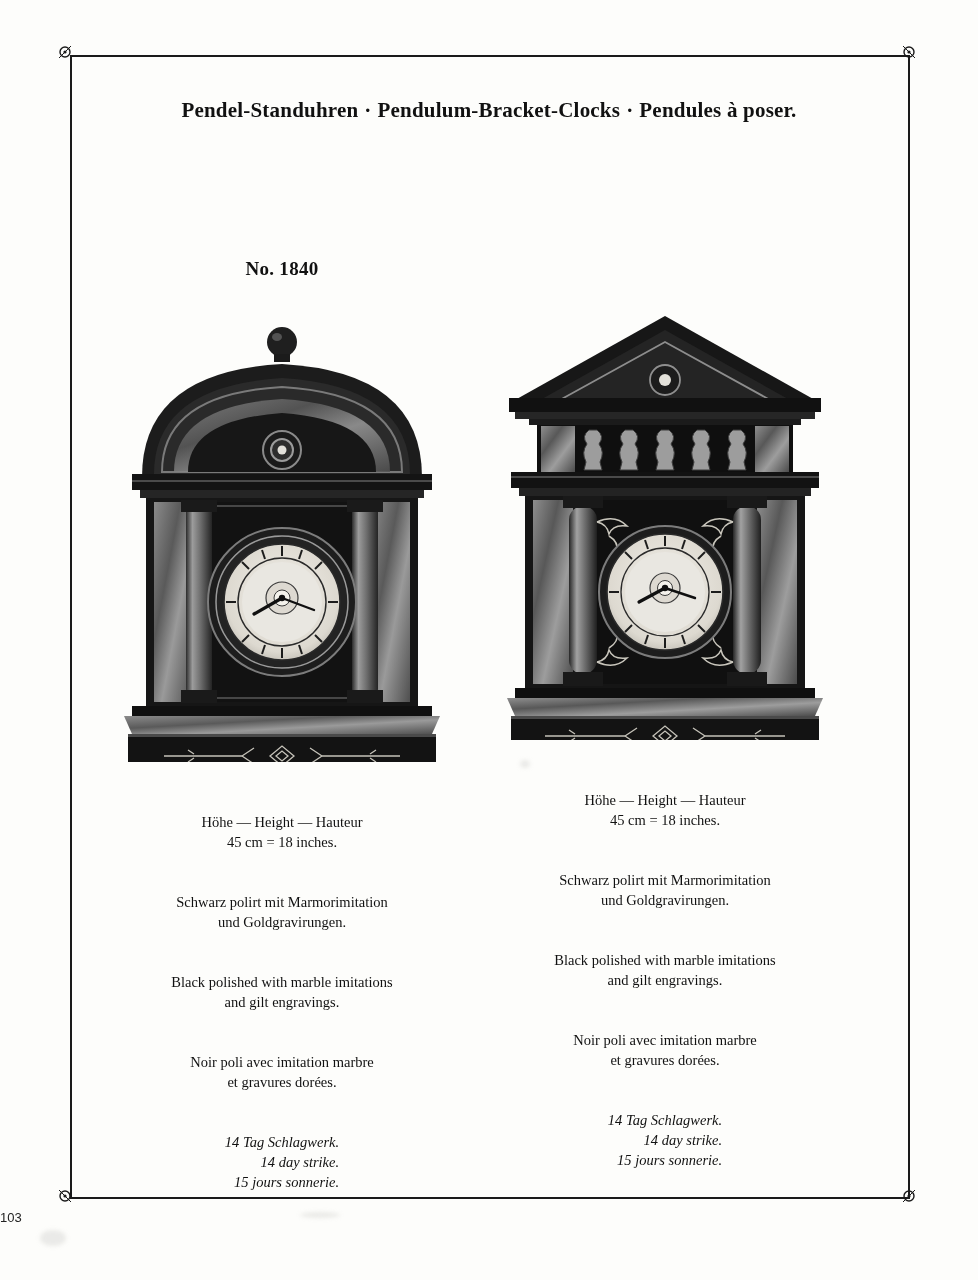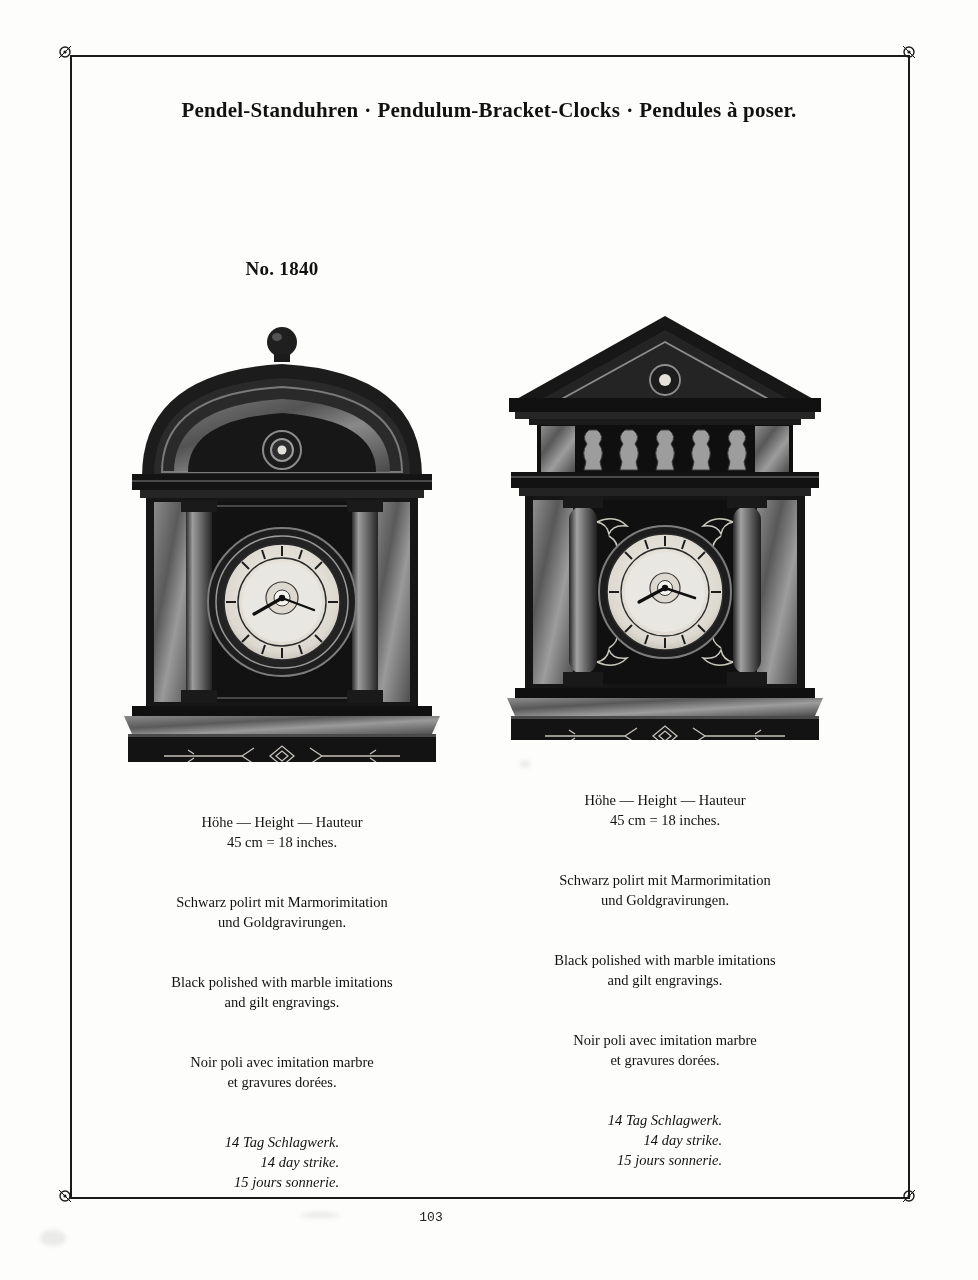--- a/index.html
+++ b/index.html
@@ -99,23 +99,22 @@
   .caption .blk { margin-bottom: 15px; margin-top: 40px; }
   .caption .blk:last-child { margin-bottom: 0; }
   .caption .spec { font-size: 14.5px; }
   .spec-block { display: inline-block; text-align: right; font-style: italic; }
 
   
   #page-number {
     position: absolute;
     left: 0; top: 1210px;
     width: 862px;
-    text-align: center;
     font-size: 13px;
-    font-family: Liberation Mono, monospace;
+    font-family: Liberation Sans, sans-serif;
     color: #222;
   }
 
   
   .smudge {
     position: absolute;
     background: rgba(180,180,175,0.25);
     border-radius: 50%;
     filter: blur(2px);
   }

